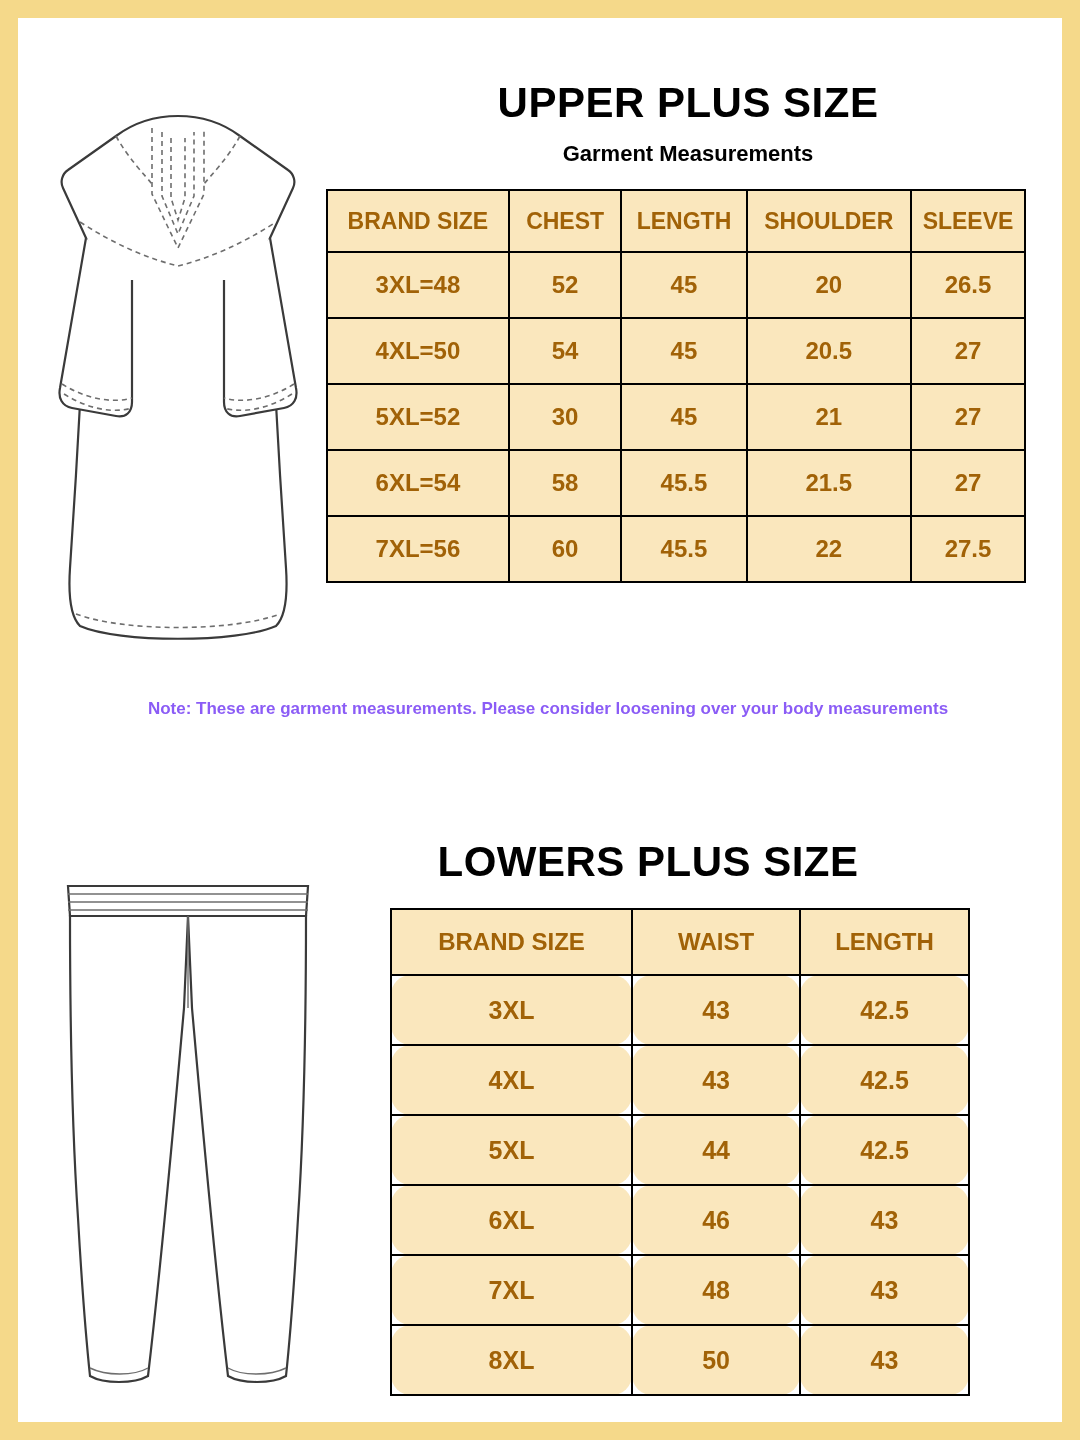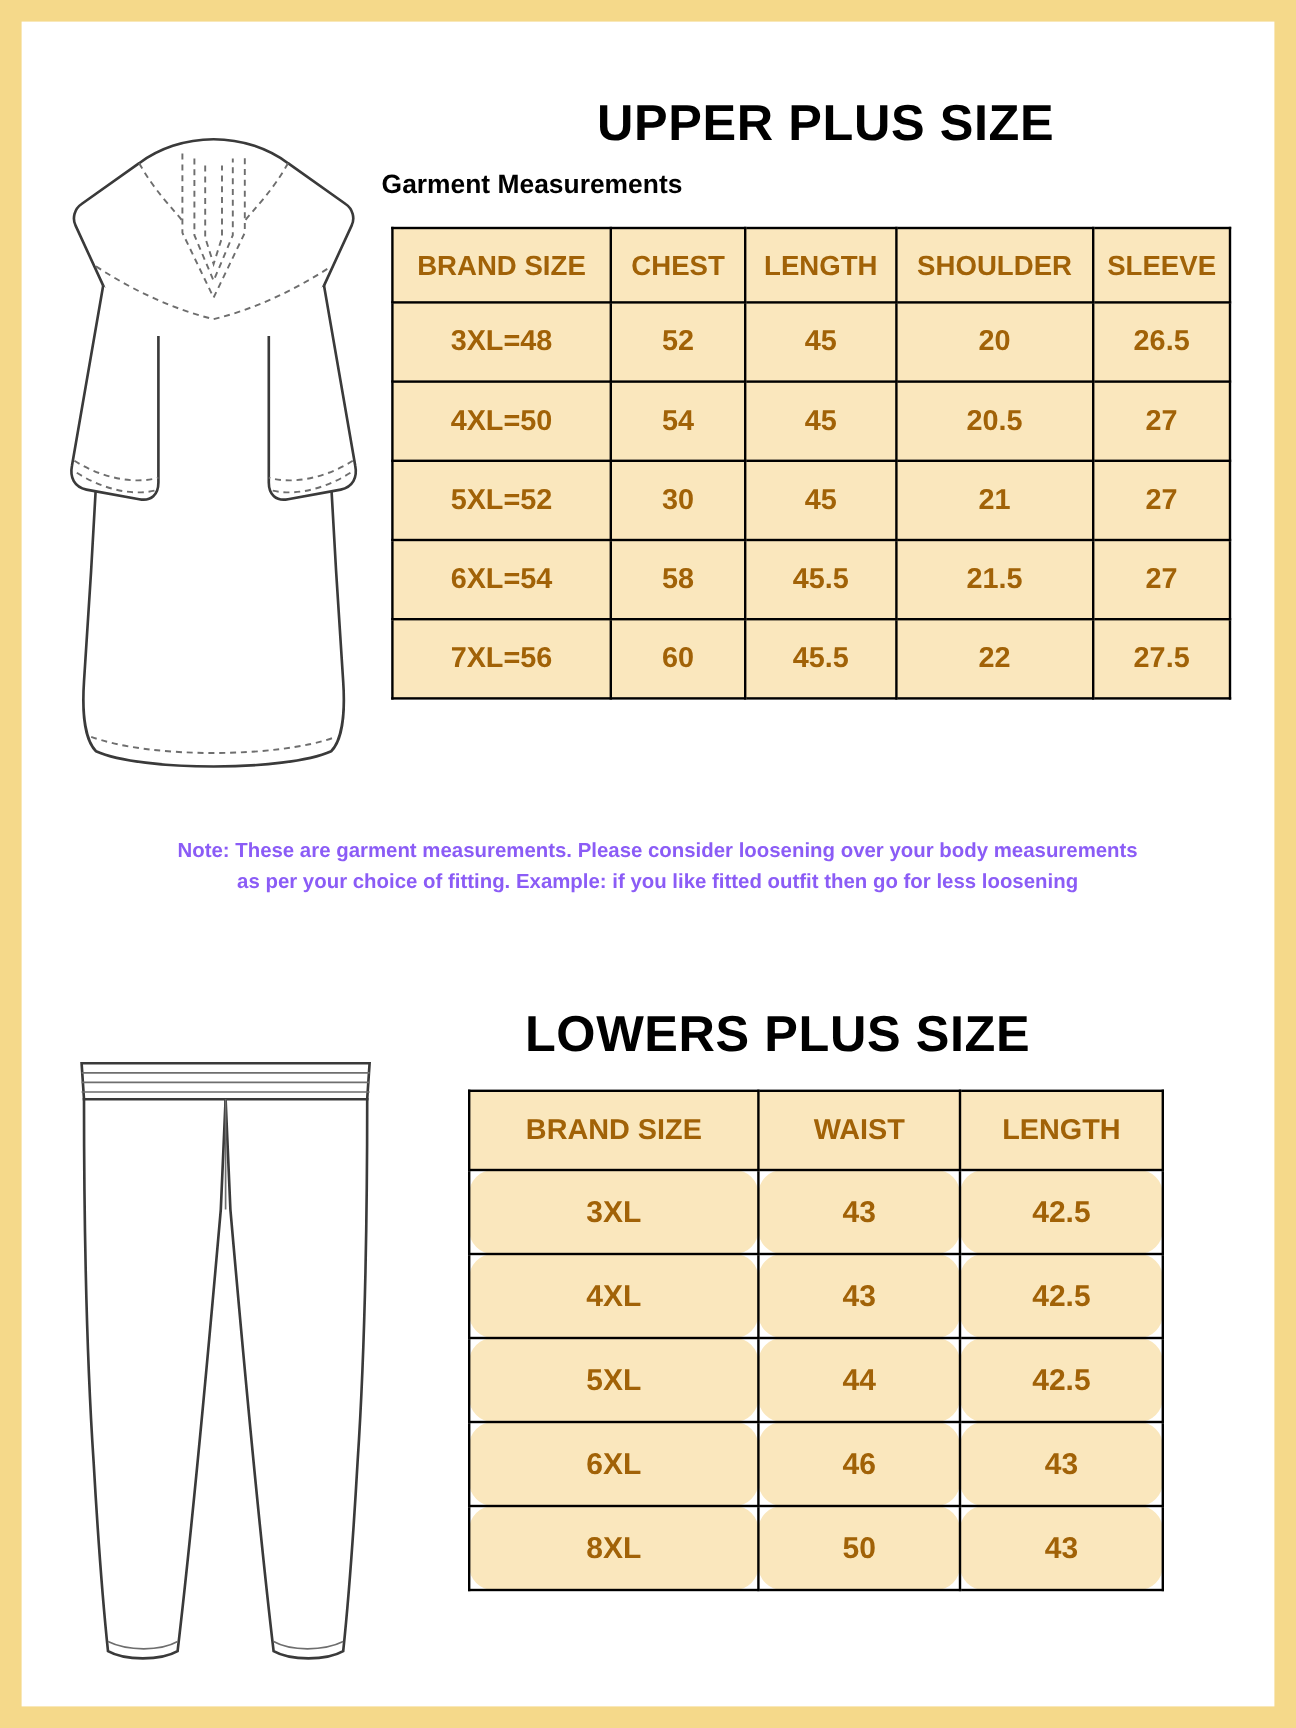--- a/index.html
+++ b/index.html
@@ -48,21 +48,21 @@
   .title-main {
     text-align: center;
     font-size: 42px;
     font-weight: bold;
     letter-spacing: 0.5px;
     color: #000;
     margin: 0;
     font-family: "Liberation Sans", sans-serif;
   }
   .title-sub {
-    text-align: left;
+    text-align: center;
     font-size: 22px;
     font-weight: bold;
     color: #000;
     margin: 14px 0 0 0;
   }
 
   table.size-table {
     border-collapse: collapse;
     margin-top: 22px;
   }
@@ -249,21 +249,20 @@
             <td>45.5</td>
             <td>22</td>
             <td>27.5</td>
           </tr>
         </tbody>
       </table>
     </div>
 
     <div class="note">
       <div>Note: These are garment measurements. Please consider loosening over your body measurements</div>
-      <div>as per your choice of fitting. Example: if you like fitted outfit then go for less loosening</div>
     </div>
   </div>
 
   <div class="lower-section">
 
     <div class="pants-art">
       <svg viewBox="0 0 300 530" width="300" height="530">
         <g fill="#ffffff" stroke="#3a3a3a" stroke-width="2.2">
 
           <path d="M30 18 L270 18 L268 48 L32 48 Z"></path>
@@ -319,20 +318,25 @@
             <td>5XL</td>
             <td>44</td>
             <td>42.5</td>
           </tr>
           <tr>
             <td>6XL</td>
             <td>46</td>
             <td>43</td>
           </tr>
           <tr>
+            <td>7XL</td>
+            <td>48</td>
+            <td>43</td>
+          </tr>
+          <tr>
             <td>8XL</td>
             <td>50</td>
             <td>43</td>
           </tr>
         </tbody>
       </table>
     </div>
   </div>
 
 </div>

